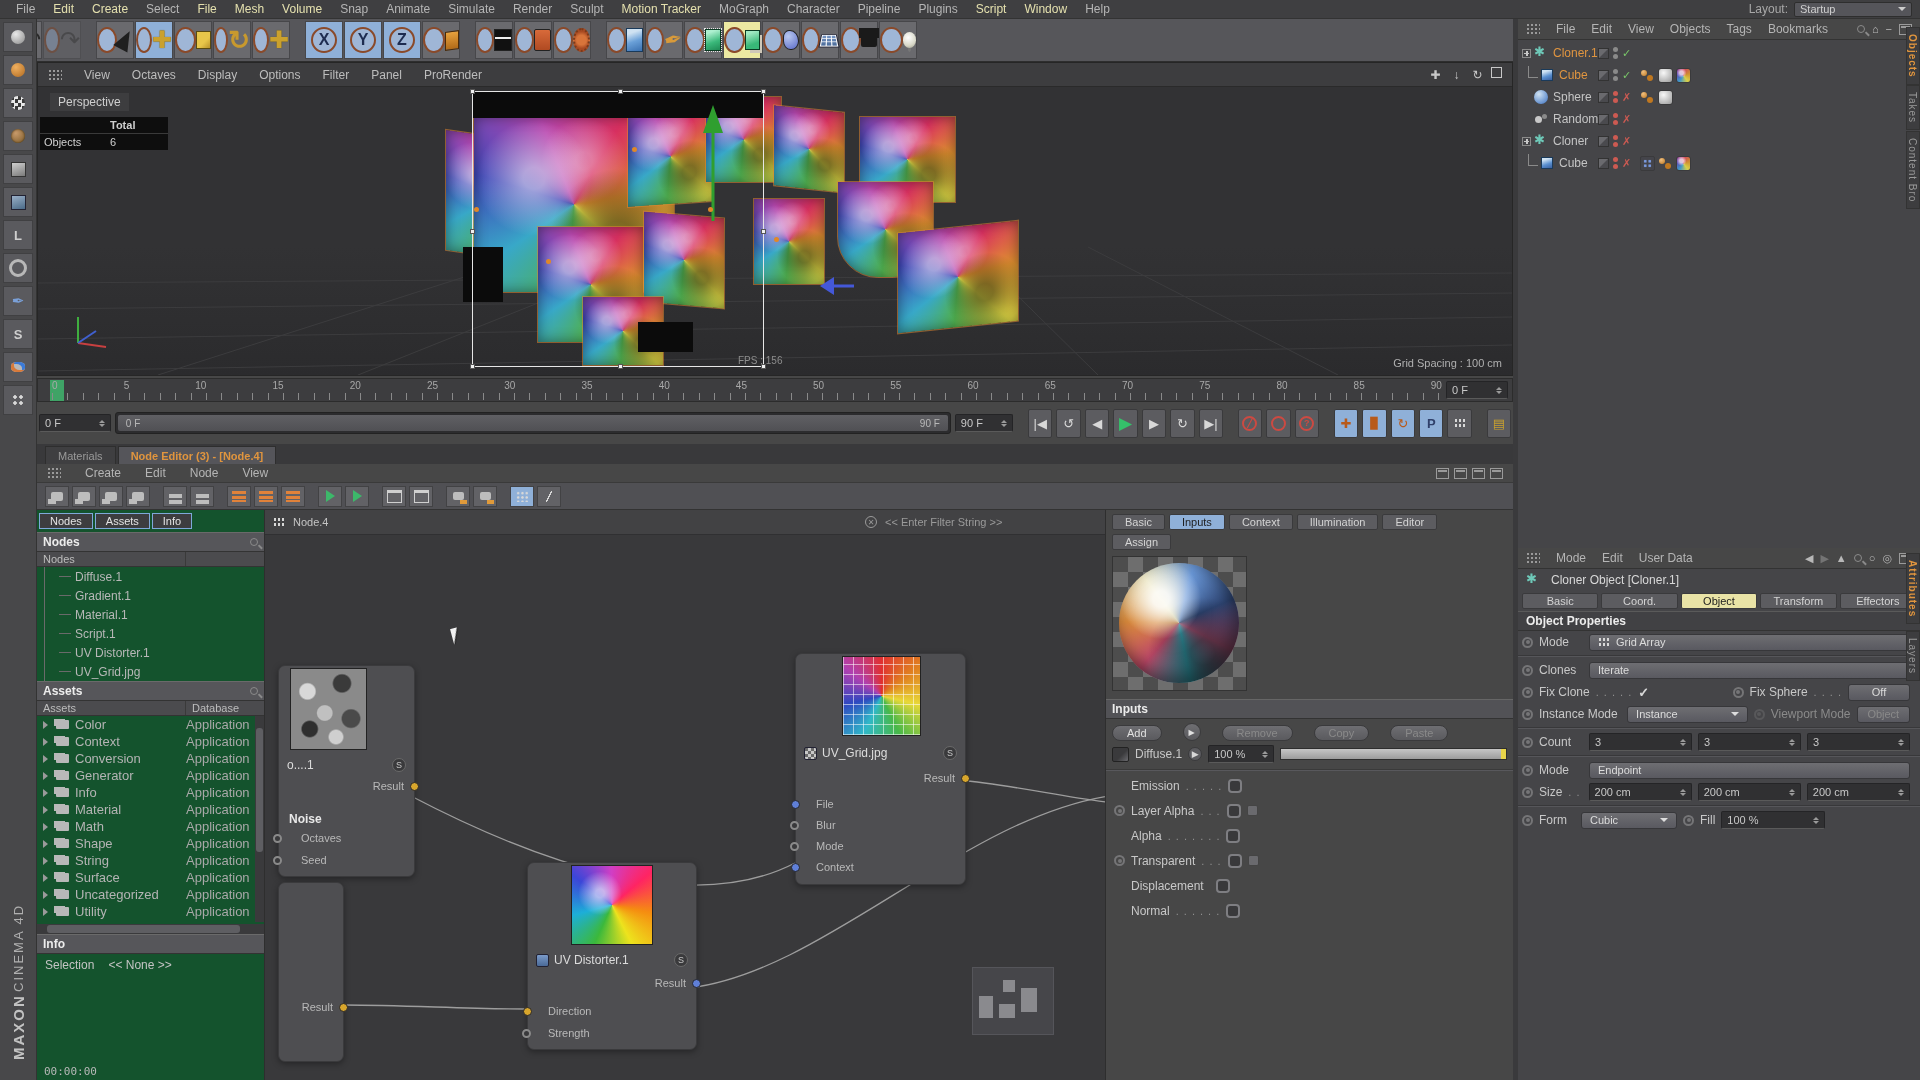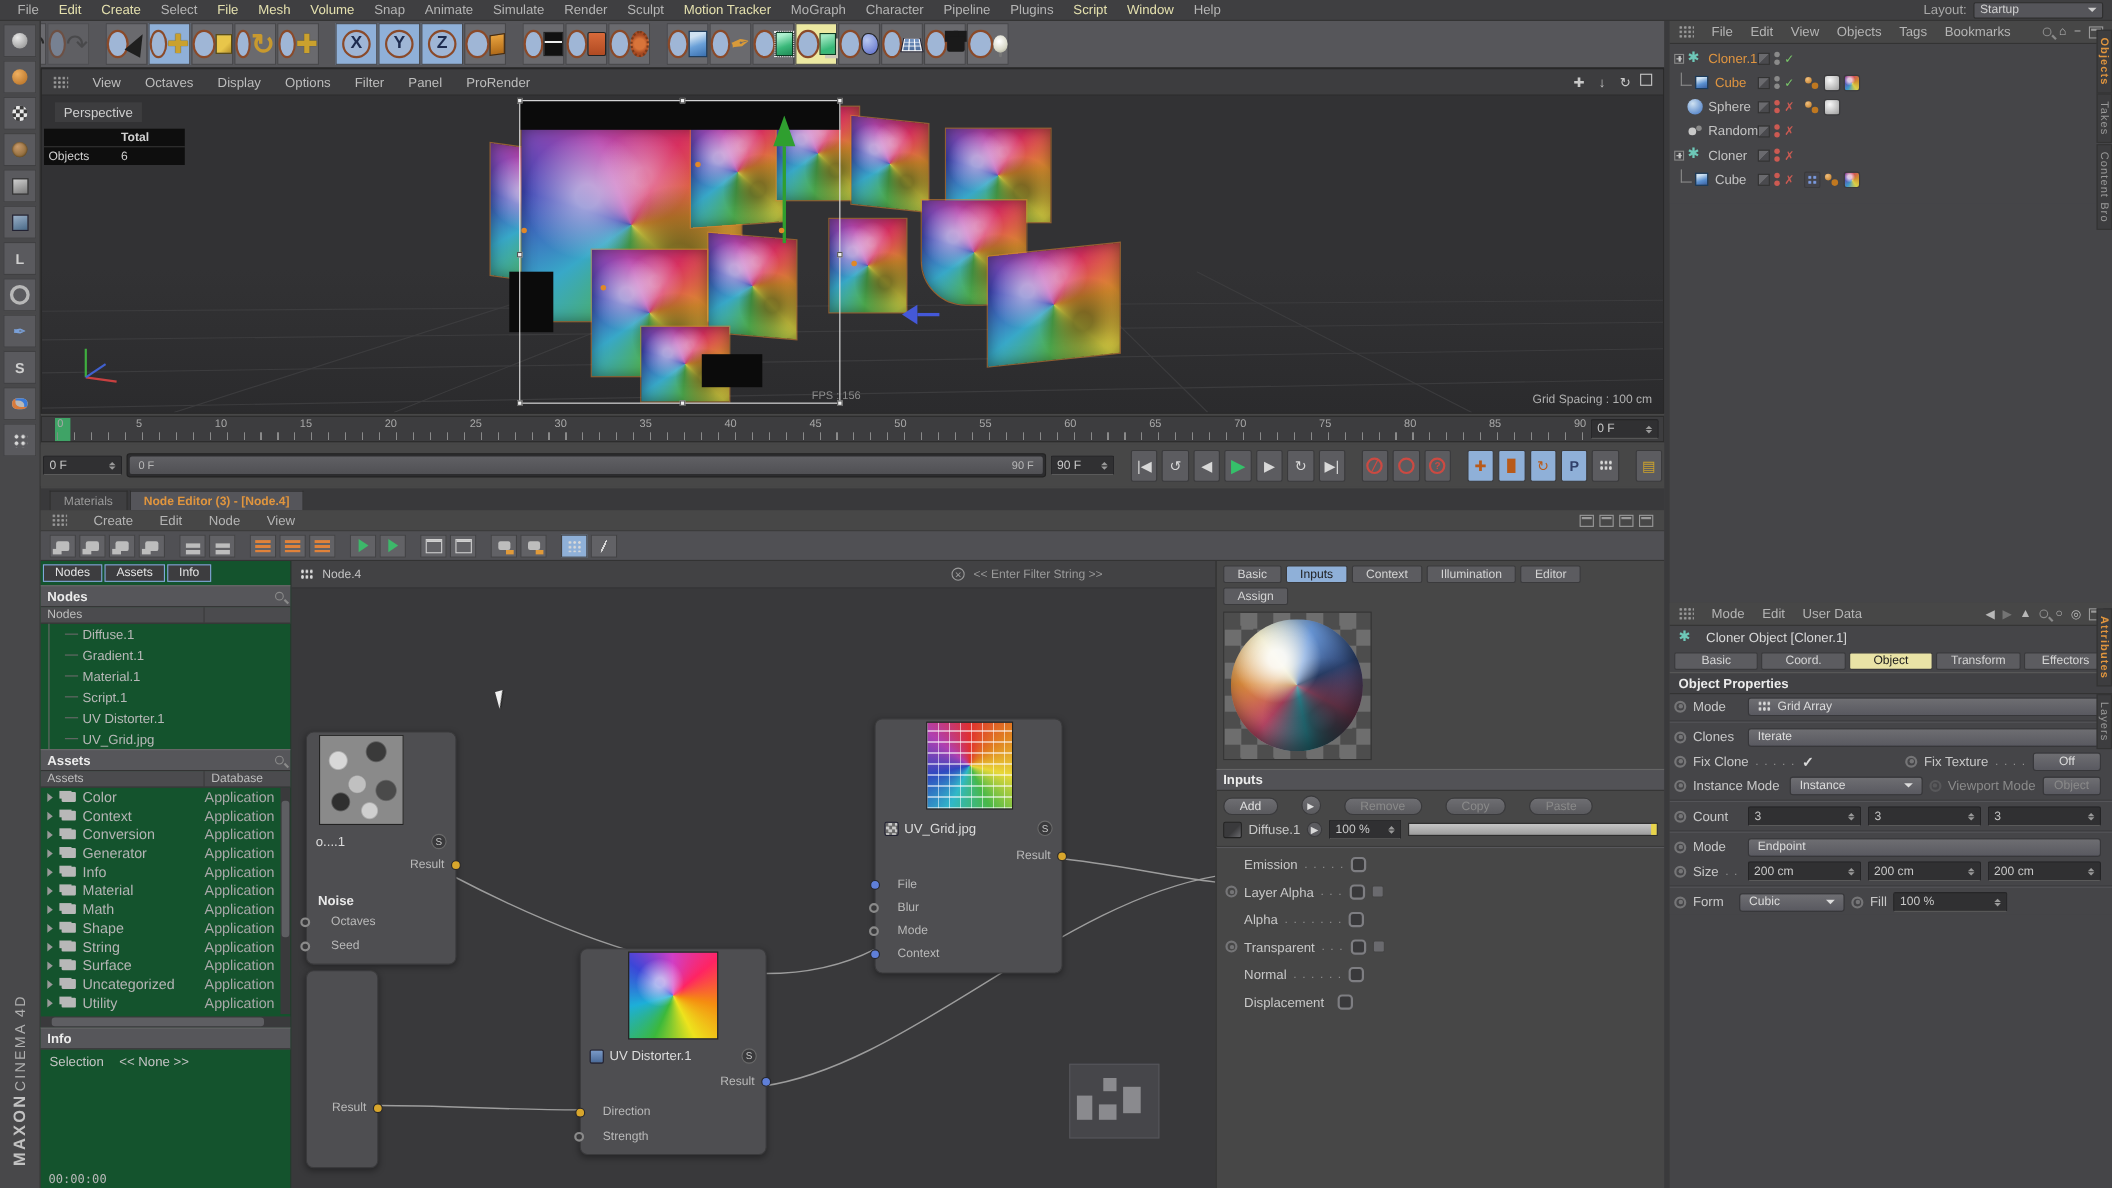--- a/index.html
+++ b/index.html
@@ -1109,30 +1109,30 @@
         <div class="nrow">
           <span class="adot hid show" style="visibility: visible;"></span>
           <span class="plabel">Transparent</span>
           <span class="leader">. . .</span>
           <span class="chk"></span>
           <span class="extra show2" style="display: inline-block;"></span>
         </div>
 
         <div class="nrow">
           <span class="adot hid"></span>
+          <span class="plabel">Displacement</span>
+          <span class="leader"></span>
+          <span class="chk"></span>
+
+        </div>
+
+        <div class="nrow">
+          <span class="adot hid"></span>
           <span class="plabel">Normal</span>
           <span class="leader">. . . . . .</span>
-          <span class="chk"></span>
-
-        </div>
-
-        <div class="nrow">
-          <span class="adot hid"></span>
-          <span class="plabel">Displacement</span>
-          <span class="leader"></span>
           <span class="chk"></span>
 
         </div>
 
     </div>
   </div>
 
   <div class="divider"></div>
   <div class="dock">
 
@@ -1311,21 +1311,21 @@
             <span>Iterate</span>
           </span>
       </div>
       <div class="prow">
         <span class="adot"></span>
         <span class="plabel">Fix Clone</span>
         <span class="leader">. . . . .</span>
         <span class="ck">✓</span>
         <span class="flex1"></span>
         <span class="adot"></span>
-        <span class="plabel">Fix Texture</span>
+        <span class="plabel">Fix Sphere</span>
         <span class="leader">. . . .</span>
         <span class="raised" style="width:62px;justify-content:center">
             <span>Off</span>
           </span>
       </div>
       <div class="prow">
         <span class="adot"></span>
         <span class="plabel" style="width:88px">Instance Mode</span>
         <span class="raised" style="width:128px">
             <span>Instance</span>

